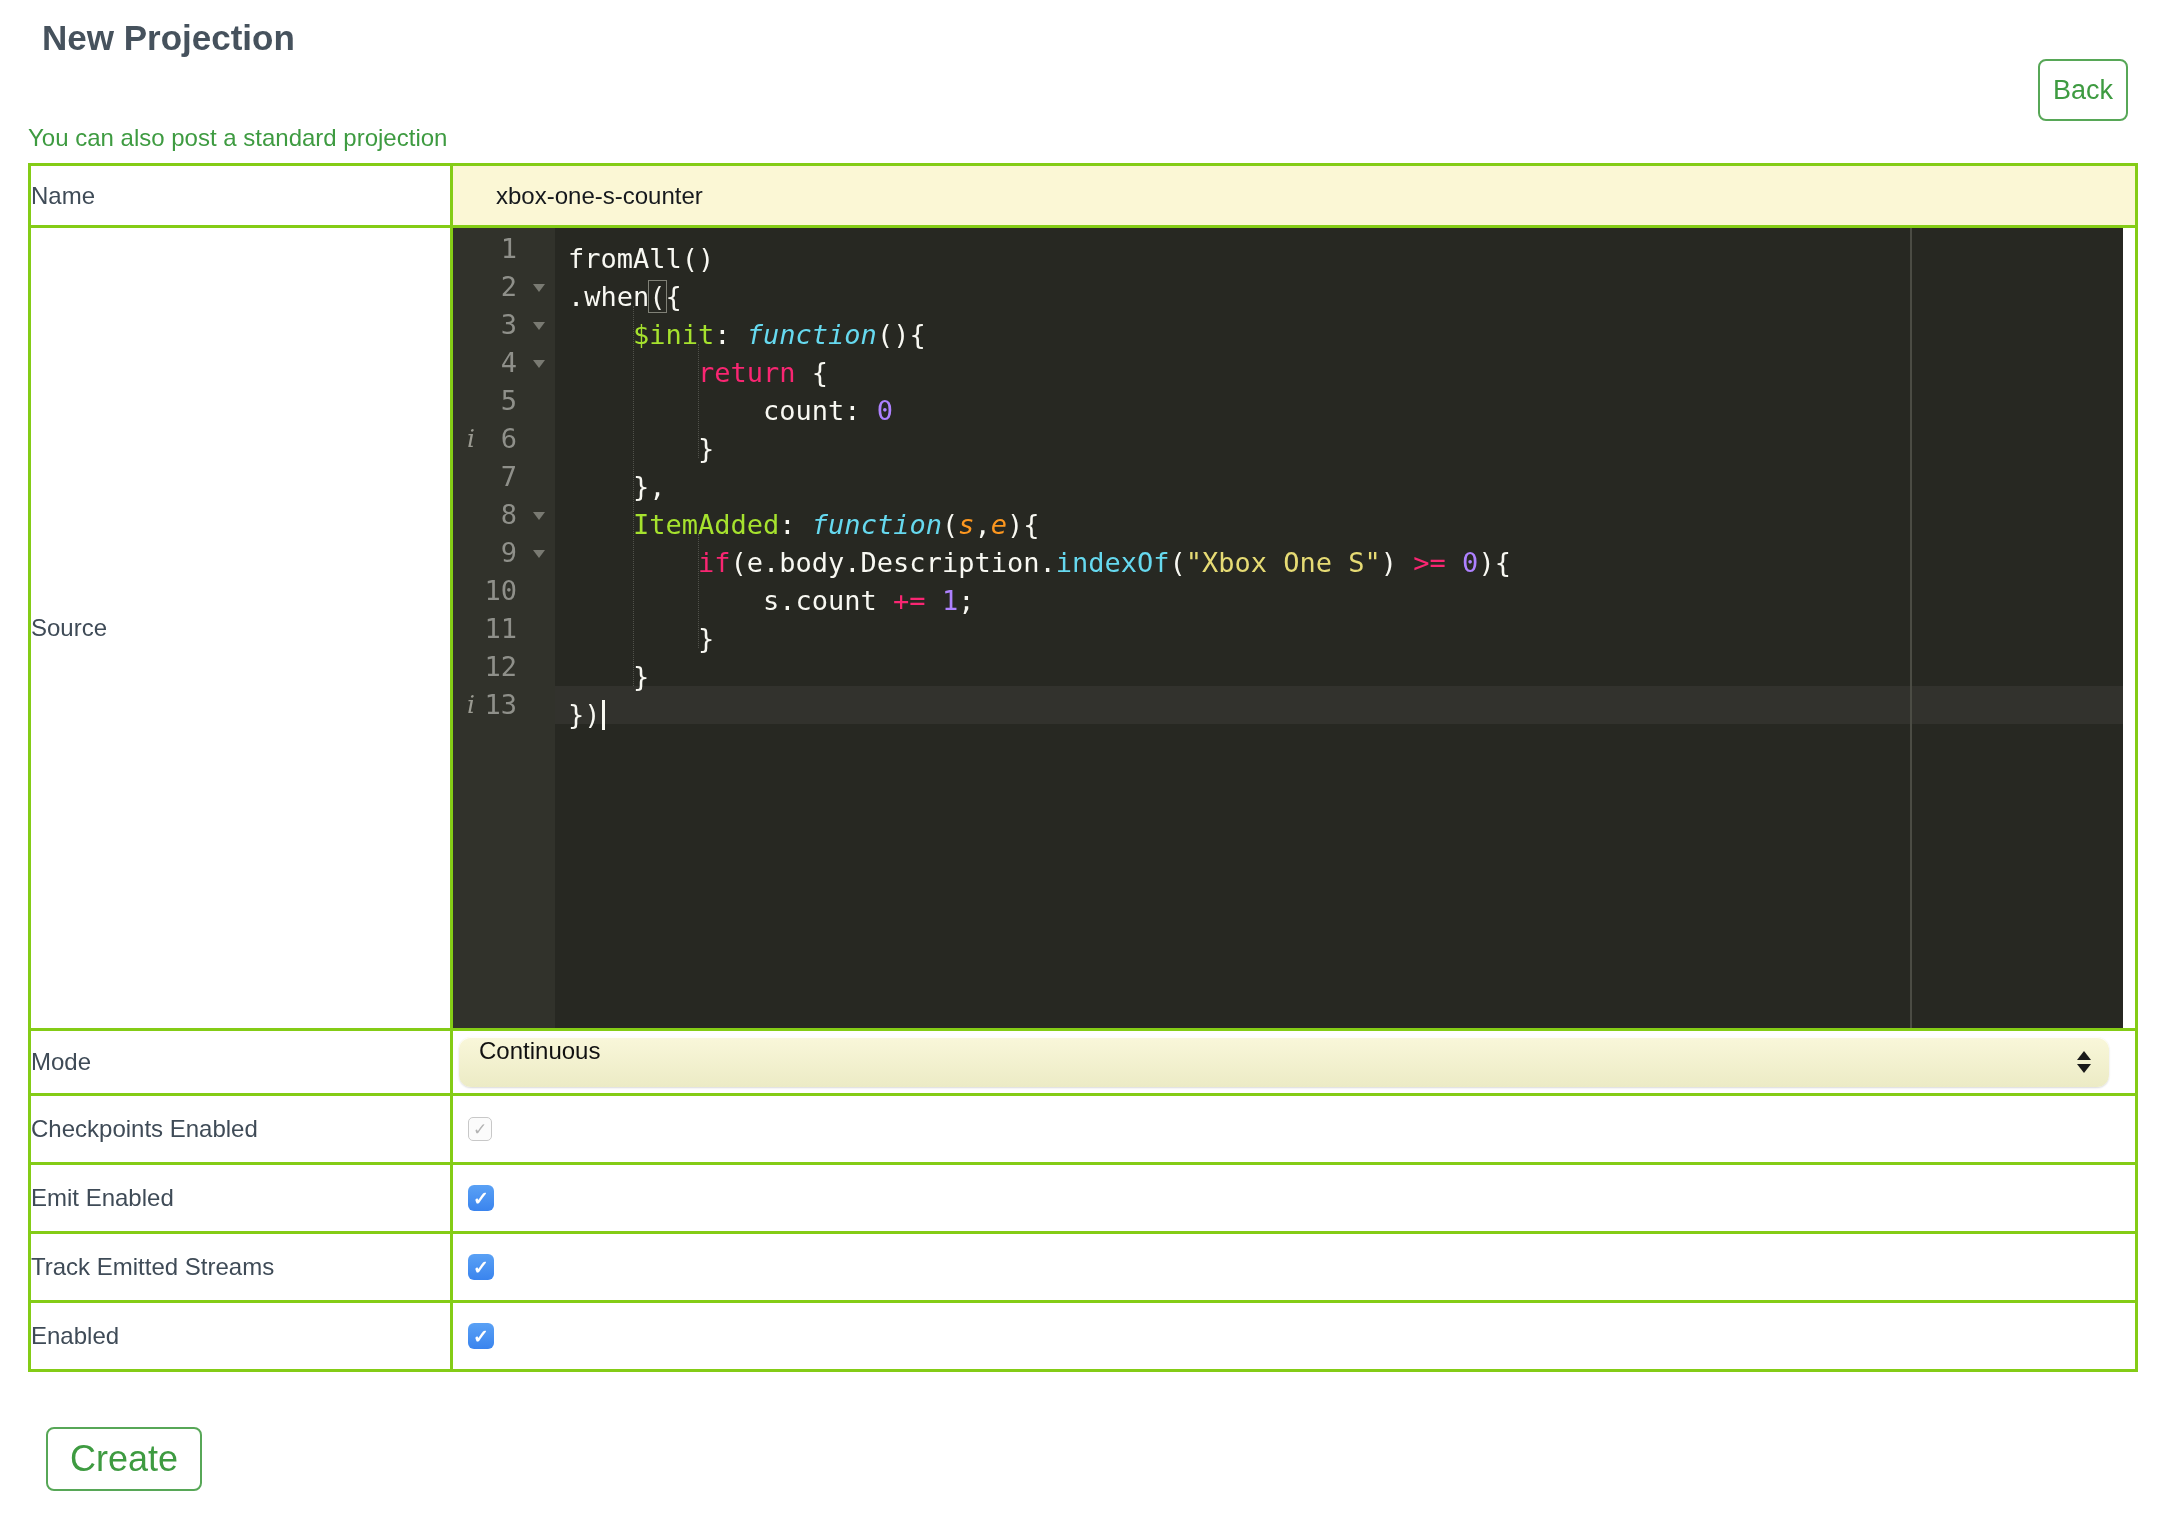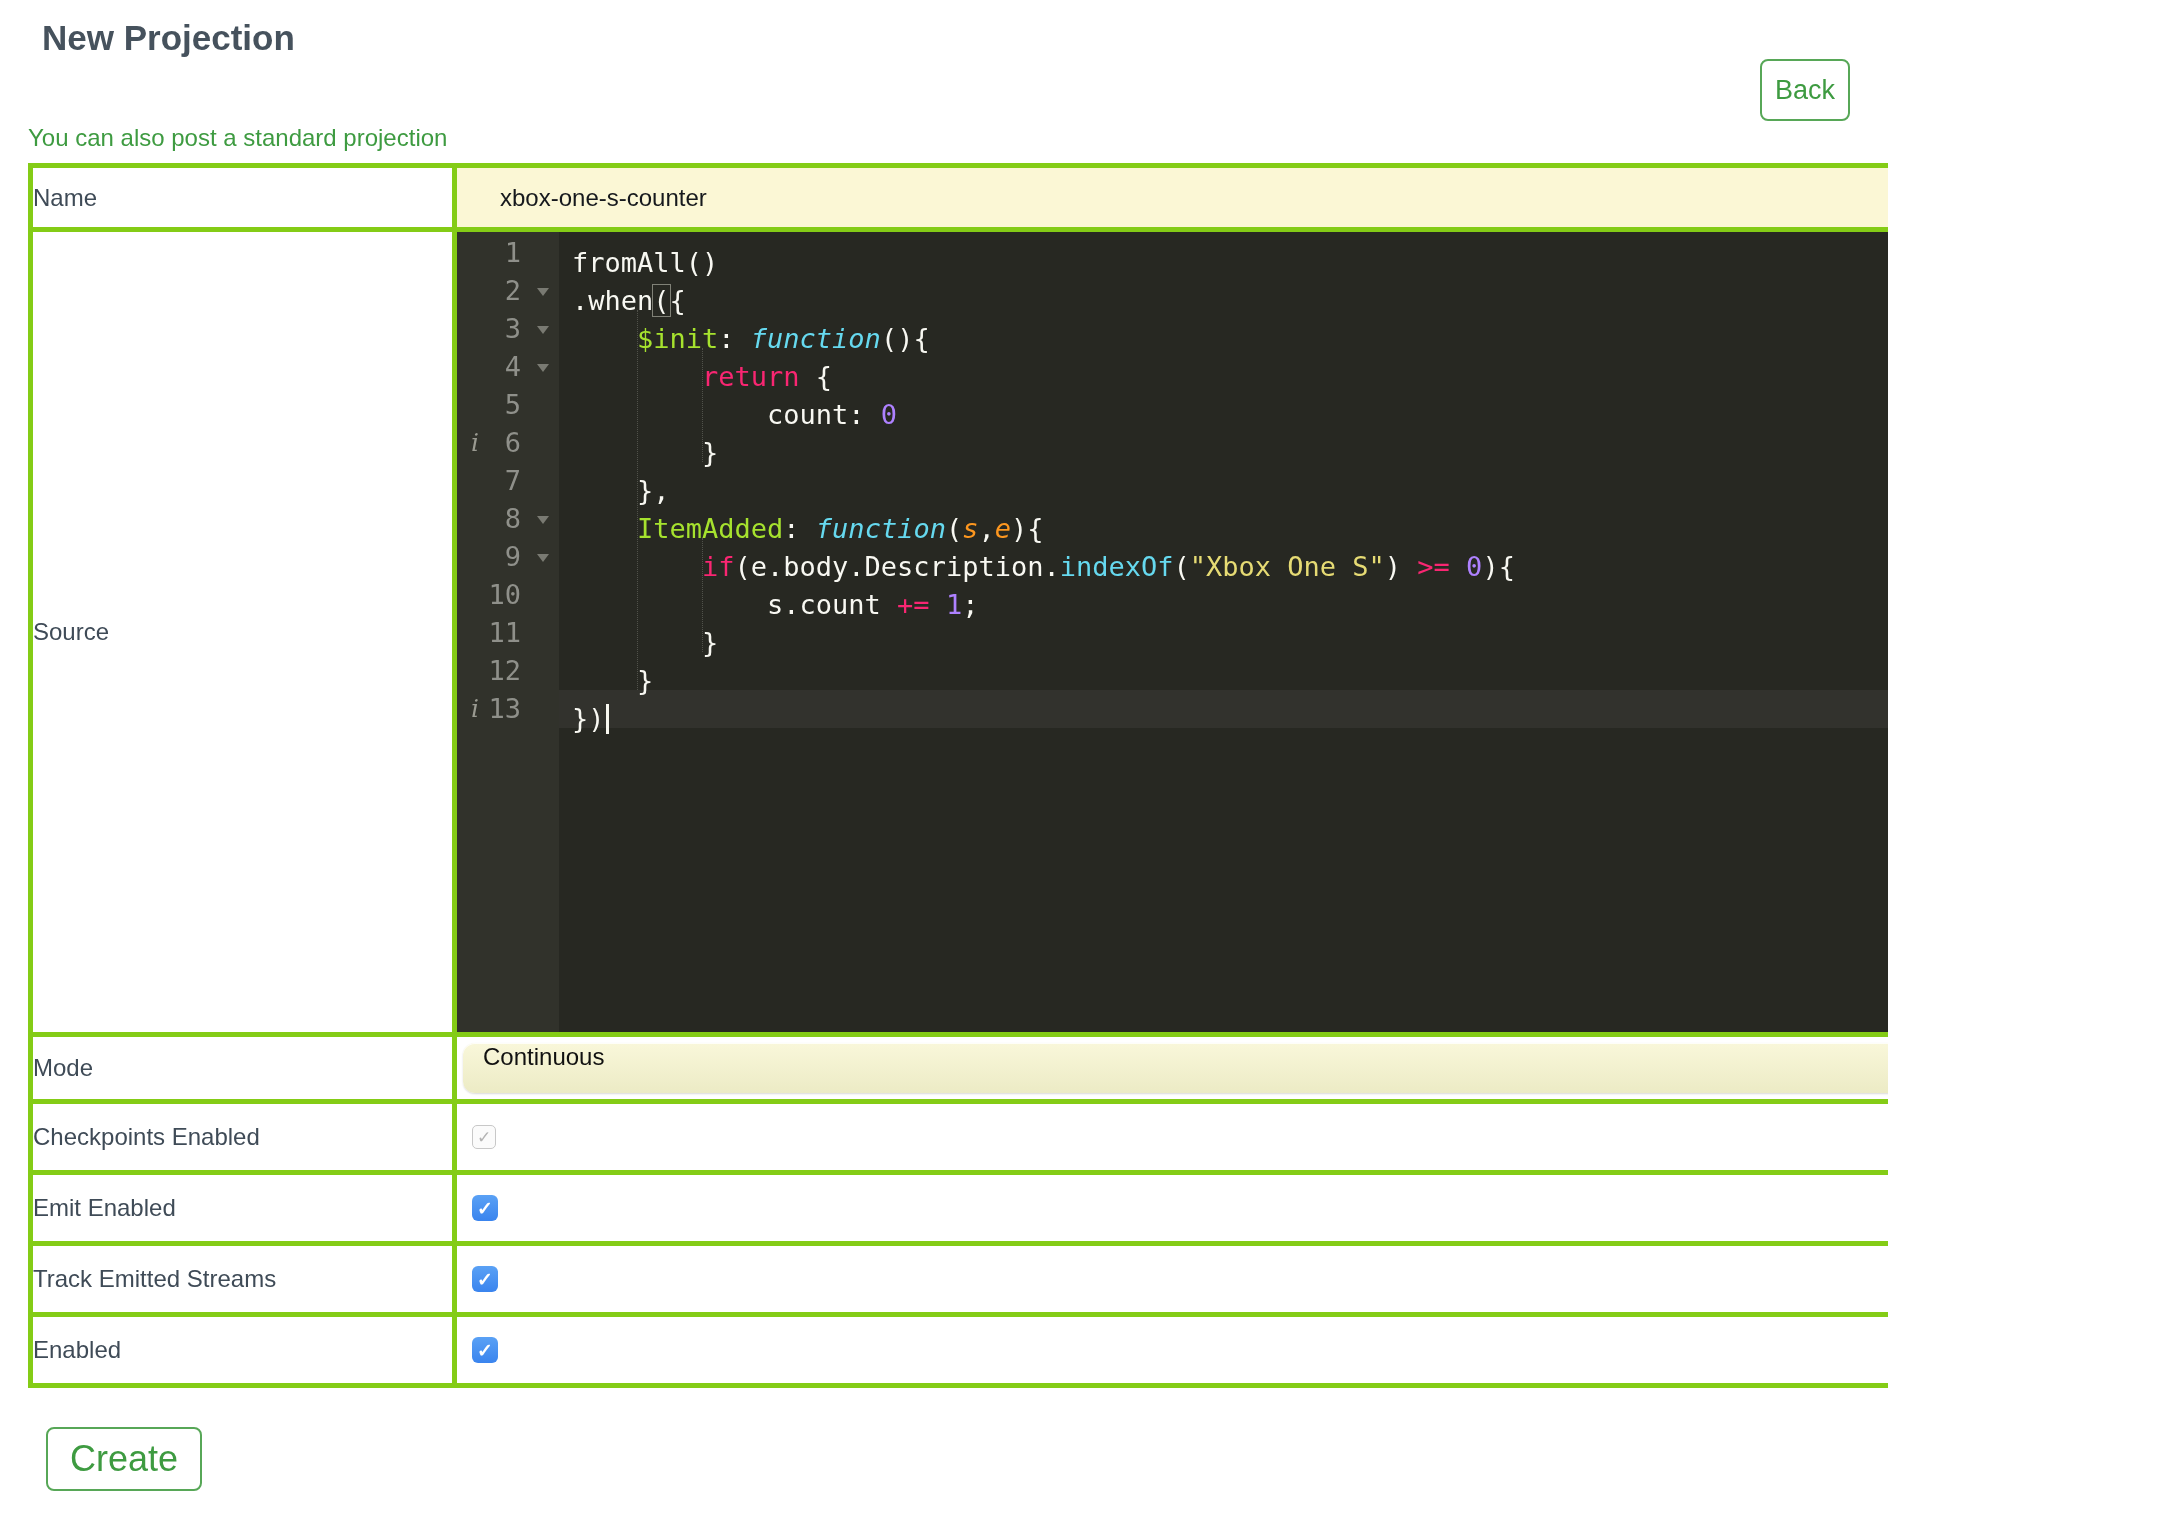--- a/index.html
+++ b/index.html
@@ -1,28 +1,28 @@
 <!DOCTYPE html>
 <html><head>
 <meta charset="utf-8">
 <style>
   html,body{margin:0;padding:0;background:#fff;}
-  .page{position:relative;width:1888px;height:1513px;overflow:hidden;background:#fff;
+  .page{position:relative;width:2166px;height:1513px;overflow:hidden;background:#fff;
         font-family:"Liberation Sans",sans-serif;}
 
   
   .title{position:absolute;left:42px;top:18px;margin:0;font-size:35px;font-weight:700;color:#46525d;}
   .back-btn{position:absolute;top:16px;right:38px;height:62px;min-width:90px;
             background:#fff;border:2px solid #57a757;border-radius:8px;
             color:#3e9b41;font-size:27px;font-family:inherit;cursor:pointer;margin-top:43px;}
   .std-link{position:absolute;left:28px;top:124px;font-size:24px;color:#3e9b41;text-decoration:none;cursor:pointer;}
 
   
   table.form{position:absolute;left:28px;top:163px;width:2110px;border-collapse:collapse;table-layout:fixed;}
-  table.form td{border:5px solid #84cc16;padding:0;vertical-align:middle;}
+  table.form td{border:3px solid #84cc16;padding:0;vertical-align:middle;}
   td.lbl{width:419px;font-size:24px;color:#3f4b57;padding-left:18px;background:#fff;}
   tr.row-name td{height:59px;}
   tr.row-mode td{height:62px;}
   tr.row-cb td{height:66px;}
   td.name-val{background:#fbf7d5;}
   .name-text{font-size:24px;color:#16191d;padding-left:43px;}
   td.src-val{padding:15px 12px 15px 9px;vertical-align:top;}
 
   
   .editor{position:relative;width:1670px;height:800px;background:var(--c-bg,#272822);

